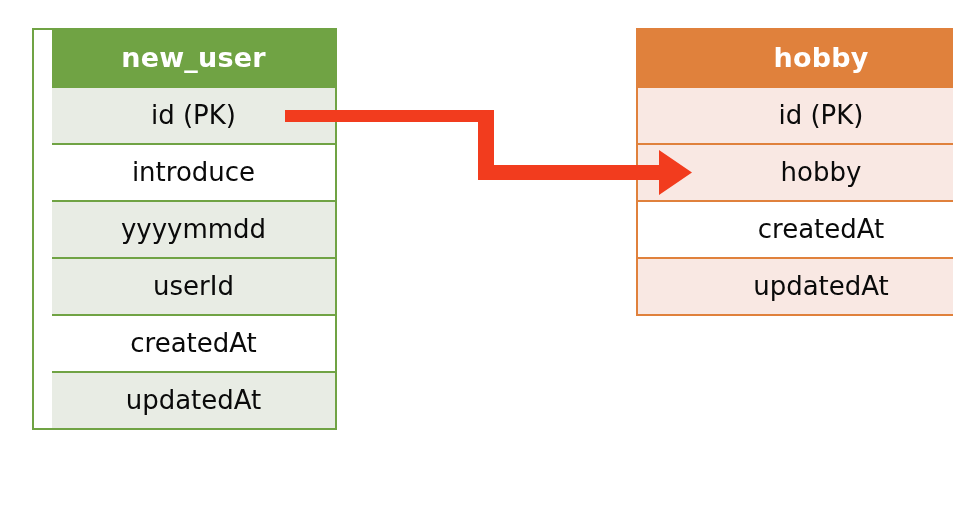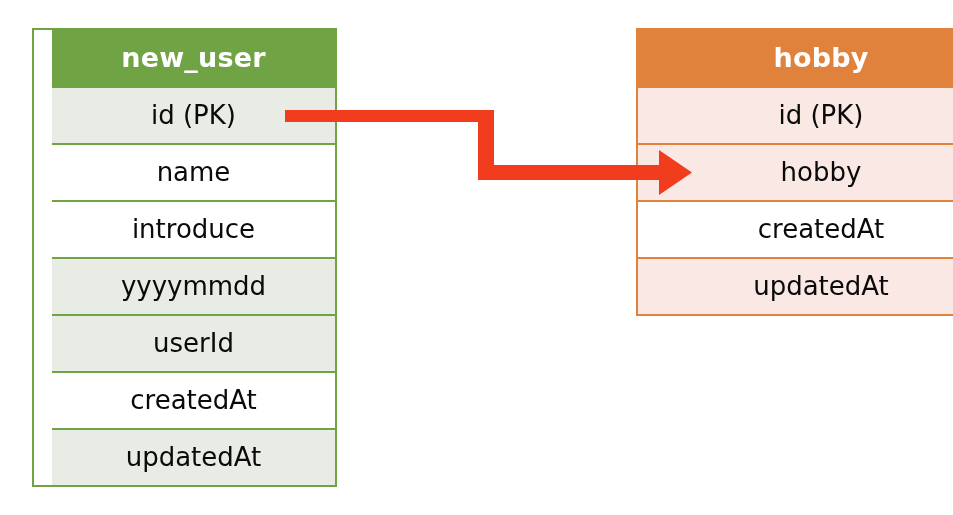--- a/index.html
+++ b/index.html
@@ -90,21 +90,20 @@
   }
 </style>
 </head>
 <body style="background: rgb(255, 255, 255);">
 
 <div id="er-canvas">
 
   <div class="entity entity-left" style="border-color: rgb(112, 163, 68); padding-left: 18px;">
     <div class="entity-header" style="background: rgb(112, 163, 68);">new_user</div>
     <div class="entity-field shaded" style="border-top-color: rgb(112, 163, 68); background: rgb(232, 236, 228);">id (PK)</div>
-    <div class="entity-field" style="border-top-color: rgb(112, 163, 68);">name</div>
     <div class="entity-field" style="border-top-color: rgb(112, 163, 68);">introduce</div>
     <div class="entity-field shaded" style="border-top-color: rgb(112, 163, 68); background: rgb(232, 236, 228);">yyyymmdd</div>
     <div class="entity-field shaded" style="border-top-color: rgb(112, 163, 68); background: rgb(232, 236, 228);">userId</div>
     <div class="entity-field" style="border-top-color: rgb(112, 163, 68);">createdAt</div>
     <div class="entity-field shaded" style="border-top-color: rgb(112, 163, 68); background: rgb(232, 236, 228);">updatedAt</div>
   </div>
 
   <div class="entity entity-right" style="border-color: rgb(224, 129, 60);">
     <div class="entity-header" style="background: rgb(224, 129, 60);">hobby</div>
     <div class="entity-field shaded" style="border-top-color: rgb(224, 129, 60); background: rgb(249, 232, 227);">id (PK)</div>

